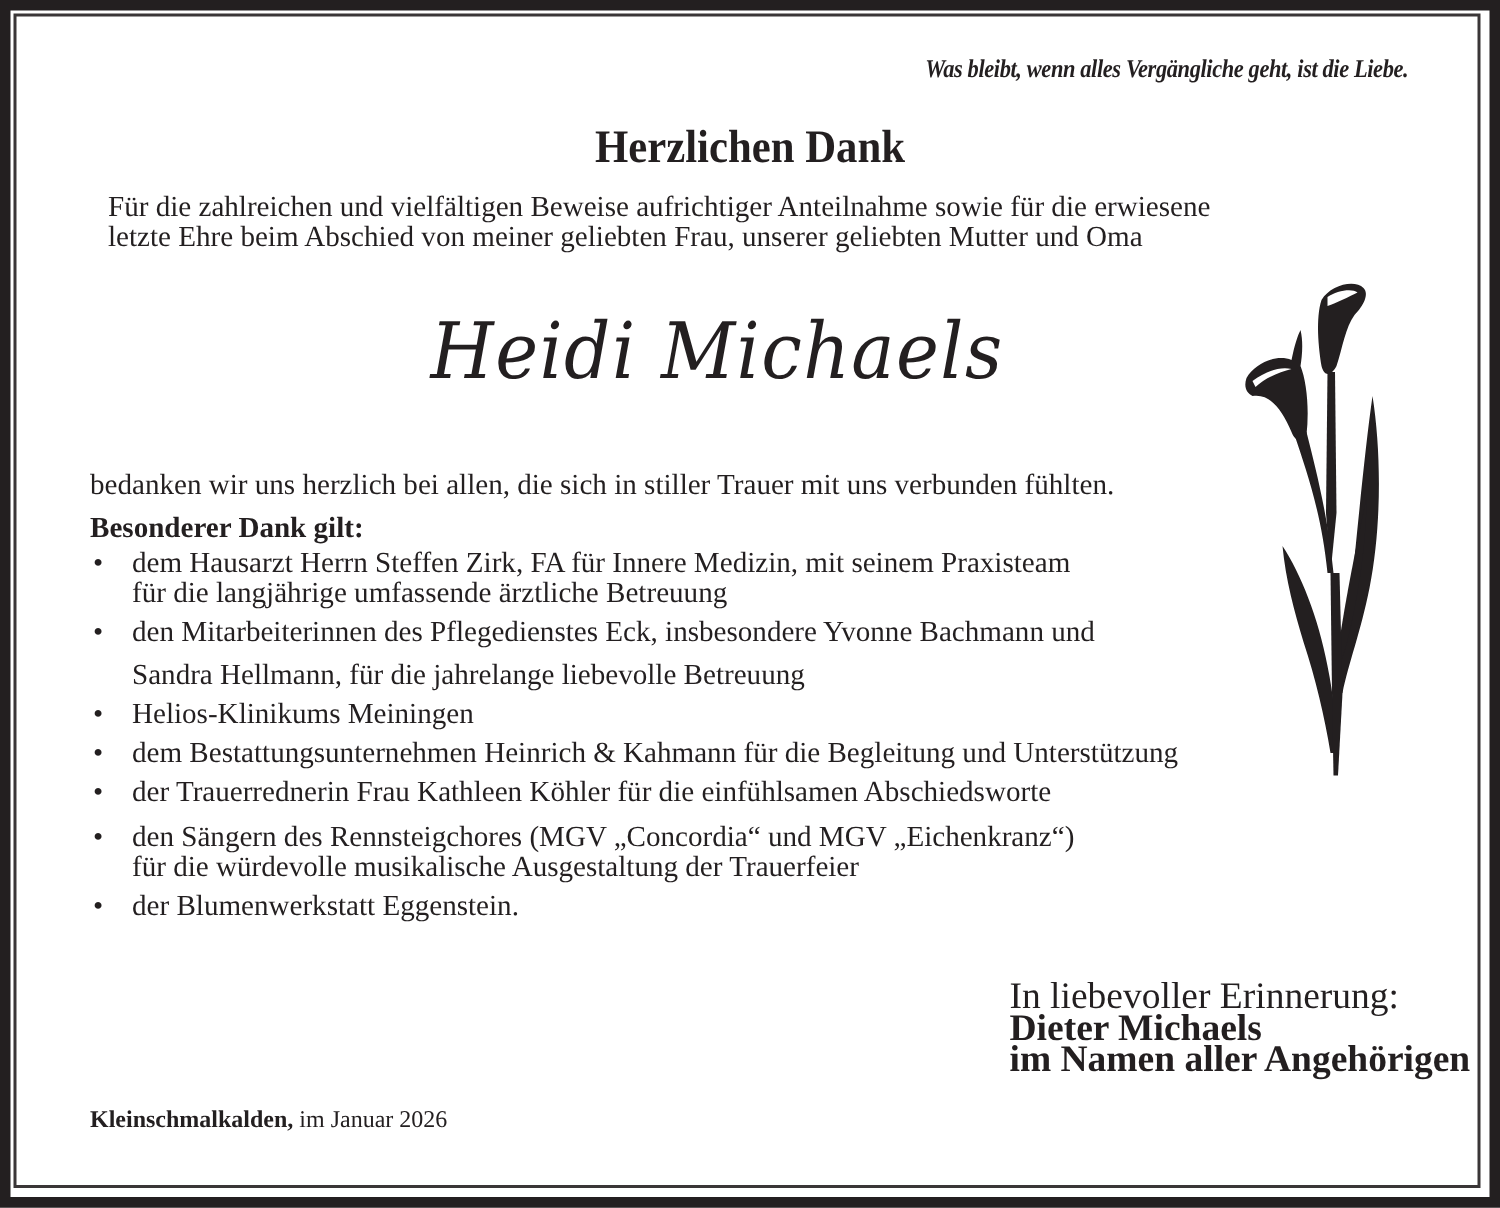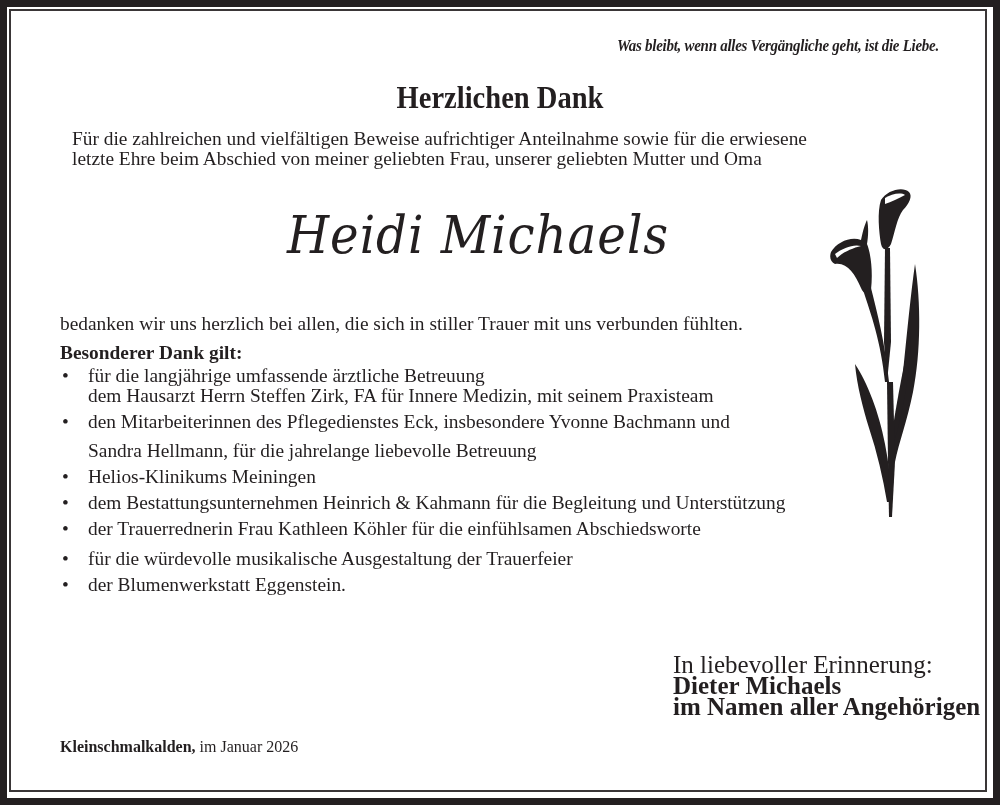--- a/index.html
+++ b/index.html
@@ -175,42 +175,43 @@
   </g>
 </svg>
 
 <div class="thanks">bedanken wir uns herzlich bei allen, die sich in stiller Trauer mit uns verbunden fühlten.</div>
 
 <div class="special-heading">Besonderer Dank gilt:</div>
 
 <ul class="list">
   <li>
     <span class="bullet">•</span>
+    <span style="display:block">dem Hausarzt Herrn Steffen Zirk, FA für Innere Medizin, mit seinem Praxisteam</span>
     <span style="display:block">für die langjährige umfassende ärztliche Betreuung</span>
-    <span style="display:block">dem Hausarzt Herrn Steffen Zirk, FA für Innere Medizin, mit seinem Praxisteam</span>
   </li>
   <li class="gap-md">
     <span class="bullet">•</span>
     <span style="display:block">den Mitarbeiterinnen des Pflegedienstes Eck, insbesondere Yvonne Bachmann und</span>
     <span class="line2-loose">Sandra Hellmann, für die jahrelange liebevolle Betreuung</span>
   </li>
   <li class="gap-md">
     <span class="bullet">•</span>
     <span style="display:block">Helios-Klinikums Meiningen</span>
   </li>
   <li class="gap-md">
     <span class="bullet">•</span>
     <span style="display:block">dem Bestattungsunternehmen Heinrich &amp; Kahmann für die Begleitung und Unterstützung</span>
   </li>
   <li class="gap-md">
     <span class="bullet">•</span>
     <span style="display:block">der Trauerrednerin Frau Kathleen Köhler für die einfühlsamen Abschiedsworte</span>
   </li>
   <li class="gap-lg">
     <span class="bullet">•</span>
+    <span style="display:block">den Sängern des Rennsteigchores (MGV „Concordia“ und MGV „Eichenkranz“)</span>
     <span style="display:block">für die würdevolle musikalische Ausgestaltung der Trauerfeier</span>
   </li>
   <li class="gap-md">
     <span class="bullet">•</span>
     <span style="display:block">der Blumenwerkstatt Eggenstein.</span>
   </li>
 </ul>
 
 <div class="signoff">
   <span style="display:block">In liebevoller Erinnerung:</span>

